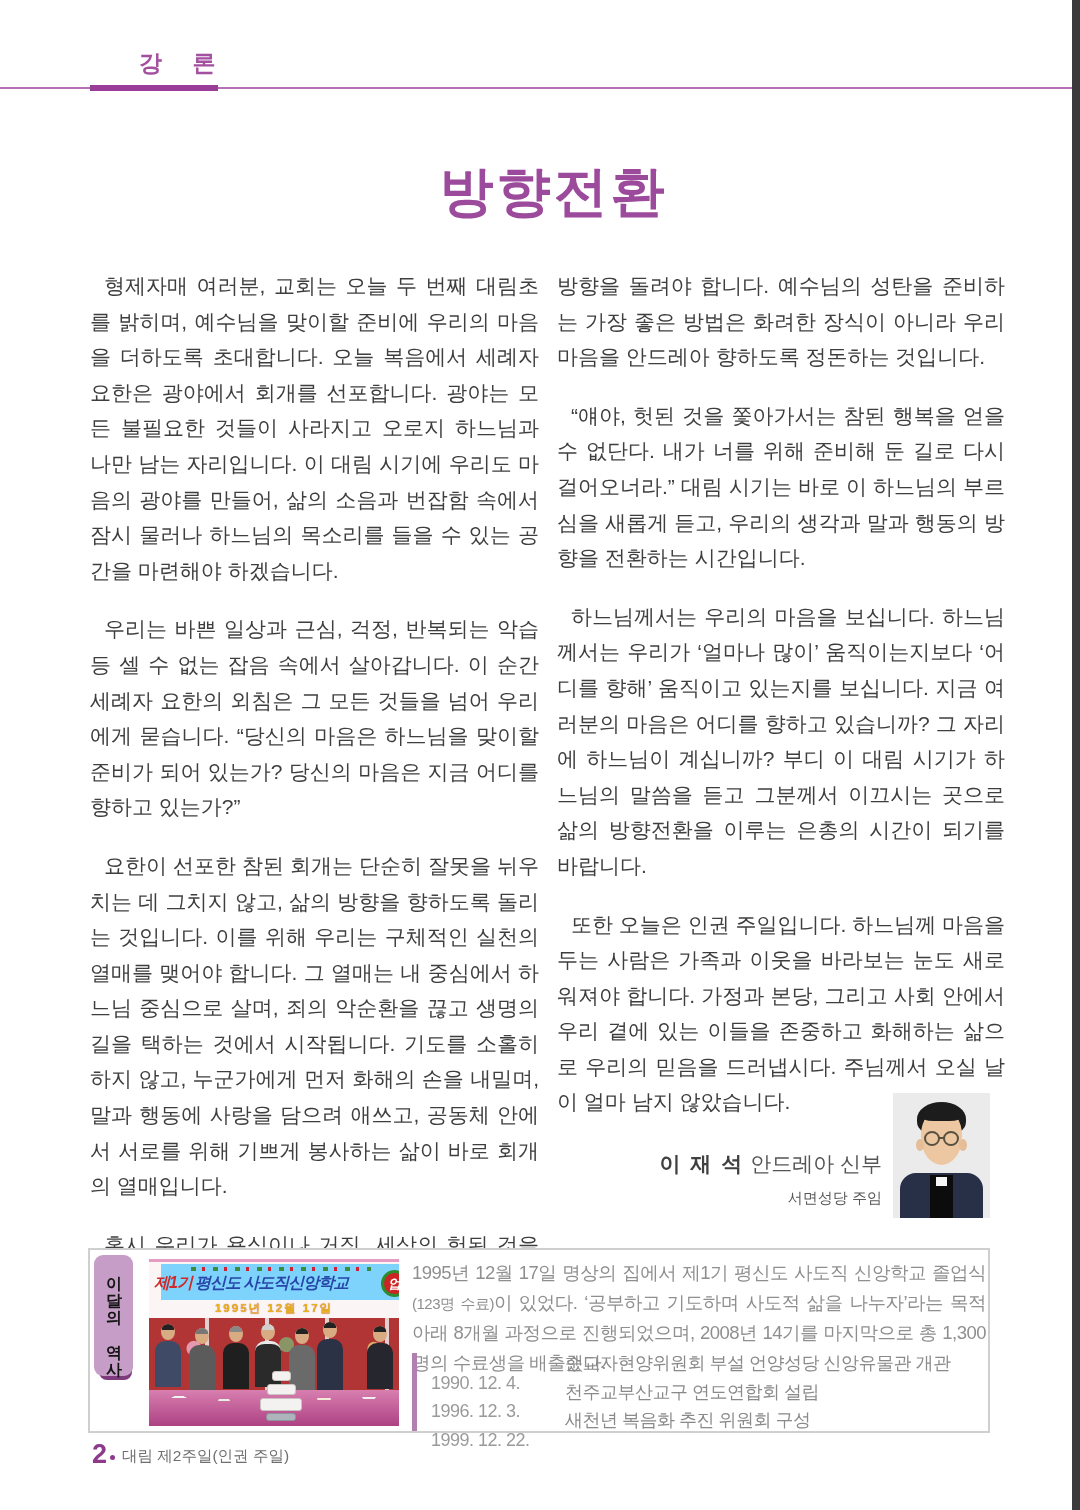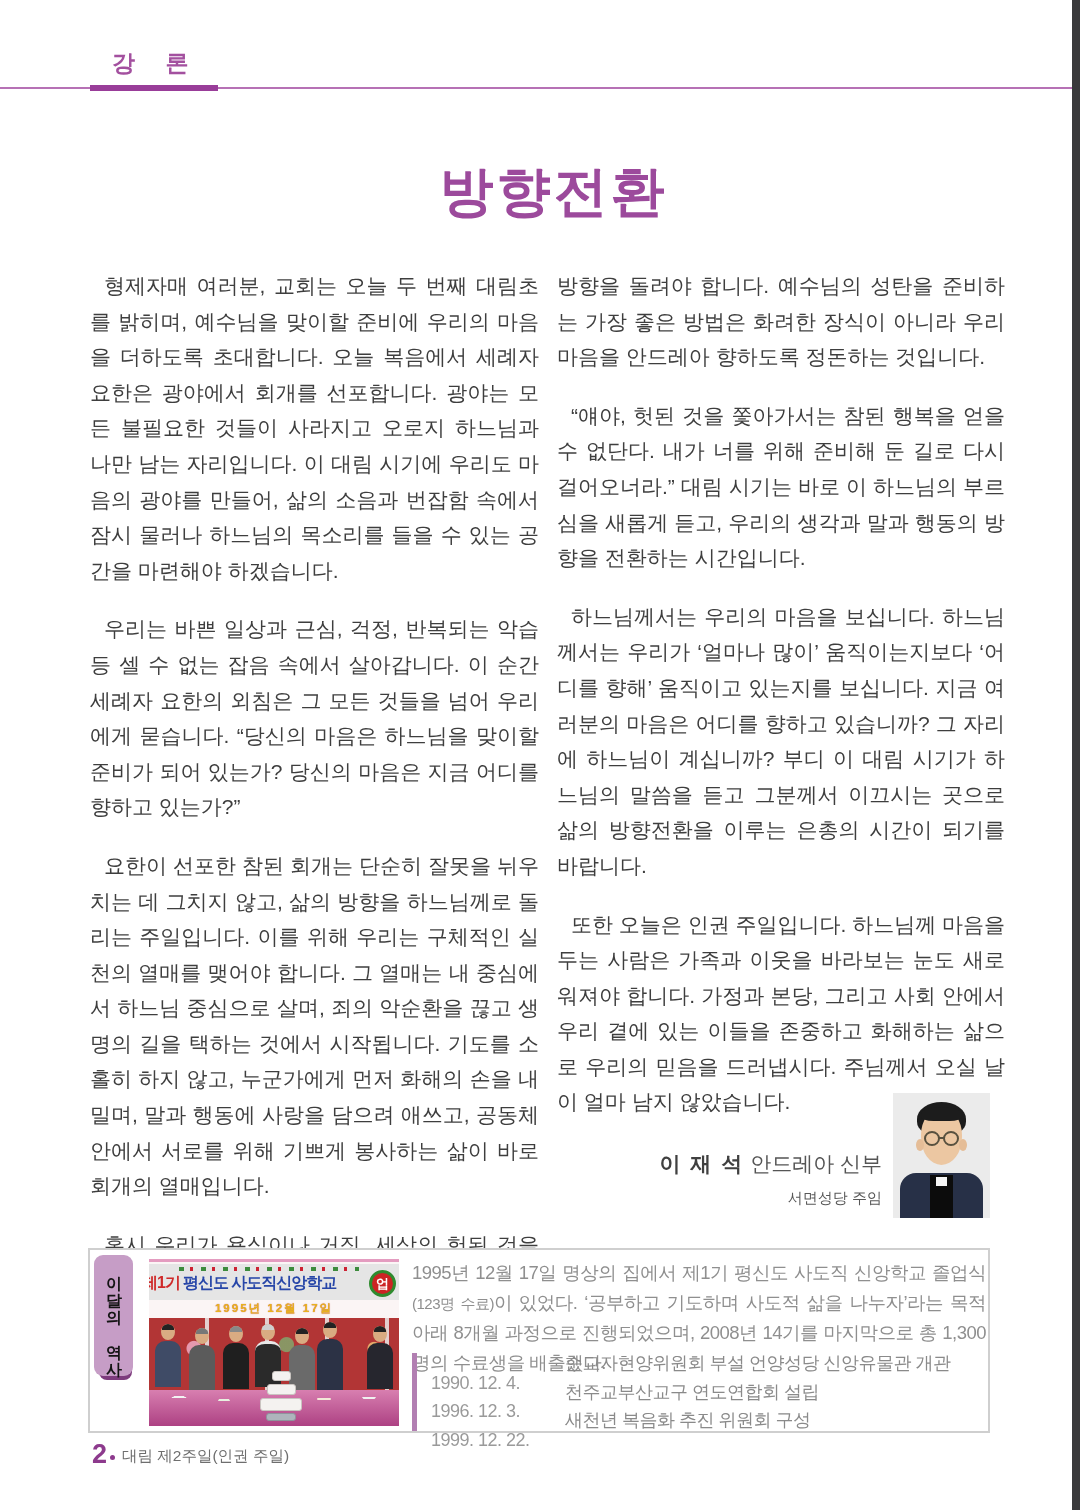--- a/index.html
+++ b/index.html
@@ -4,21 +4,21 @@
 <style>
   * { margin:0; padding:0; box-sizing:border-box; }
   html,body { background:#fff; }
   body { font-family:"Liberation Sans","DejaVu Sans",sans-serif; }
   .page { position:relative; width:1080px; height:1510px; background:#ffffff; overflow:hidden; }
 
   
   .edge-strip { position:absolute; right:0; top:0; width:8px; height:1510px; background:#3a3a3c; }
 
   
-  .section-label { position:absolute; left:112px; top:48px; font-size:23px; font-weight:bold;
+  .section-label { position:absolute; left:139px; top:48px; font-size:23px; font-weight:bold;
                    color:#a3509f; letter-spacing:12px; }
   .rule-thin  { position:absolute; left:0; top:87px; width:1072px; height:2px; background:#b671b5; }
   .rule-thick { position:absolute; left:90px; top:85px; width:128px; height:6px; background:#993d99; }
 
   
   .article-title { position:absolute; left:0; top:156px; width:1072px; text-align:center;
                    font-size:54px; font-weight:800; color:#9c4a9c; letter-spacing:3px;padding-left:35px; }
 
   
   .col { position:absolute; top:268px; width:449px; }
@@ -61,21 +61,21 @@
   .history-tab-shadow { position:absolute; left:9px; top:114px; width:33px; height:16px;
                  background:#7d3b7d; border-radius:0 0 8px 8px; }
   .history-tab { position:absolute; left:4px; top:5px; width:39px; height:121px;
                  background:#c69dc6; border-radius:9px; display:flex; align-items:center;
                  justify-content:center; writing-mode:vertical-rl; text-orientation:upright;
                  font-size:16px; font-weight:bold; color:#141414; letter-spacing:1px; }
 
   
   .hphoto { position:absolute; left:59px; top:9px; width:250px; height:167px; background:#fbf5f5;
             border-top:3px solid #e49cc0; overflow:hidden; }
-  .hp-banner { position:absolute; left:0; top:2px; width:100%; height:36px; background:#e5e5e5; }
+  .hp-banner { position:absolute; left:12px; top:2px; width:100%; height:36px; background:#7dd3fc;font-style:italic; }
   .hp-banner-deco { position:absolute; left:30px; top:3px; width:180px; height:4px;
             background:repeating-linear-gradient(90deg,#3d8b3d 0 5px,transparent 5px 11px,#c23 11px 14px,transparent 14px 22px); }
   .hp-banner-text { position:absolute; left:-7px; top:9px; width:230px; white-space:nowrap;
             overflow:hidden; font-weight:800; font-size:16px; letter-spacing:-1px; }
   .hp-banner-no { color:#cf2a2a; }
   .hp-banner-title { color:#2746a8; margin-left:3px; }
   .hp-badge { position:absolute; right:3px; top:6px; width:27px; height:27px; border-radius:50%;
             background:#cc2424; border:3px solid #2f8b2f; color:#fff; font-size:13px; font-weight:bold;
             display:flex; align-items:center; justify-content:center; }
   .hp-date { position:absolute; left:0; top:39px; width:100%; text-align:center; font-size:11.5px;
@@ -132,21 +132,21 @@
 
   <div class="section-label">강 론</div>
   <div class="rule-thin"></div>
   <div class="rule-thick"></div>
 
   <div class="article-title">방향전환</div>
 
   <div class="col col-left">
     <p>형제자매 여러분, 교회는 오늘 두 번째 대림초를 밝히며, 예수님을 맞이할 준비에 우리의 마음을 더하도록 초대합니다. 오늘 복음에서 세례자 요한은 광야에서 회개를 선포합니다. 광야는 모든 불필요한 것들이 사라지고 오로지 하느님과 나만 남는 자리입니다. 이 대림 시기에 우리도 마음의 광야를 만들어, 삶의 소음과 번잡함 속에서 잠시 물러나 하느님의 목소리를 들을 수 있는 공간을 마련해야 하겠습니다.</p>
     <p>우리는 바쁜 일상과 근심, 걱정, 반복되는 악습 등 셀 수 없는 잡음 속에서 살아갑니다. 이 순간 세례자 요한의 외침은 그 모든 것들을 넘어 우리에게 묻습니다. “당신의 마음은 하느님을 맞이할 준비가 되어 있는가? 당신의 마음은 지금 어디를 향하고 있는가?”</p>
-    <p>요한이 선포한 참된 회개는 단순히 잘못을 뉘우치는 데 그치지 않고, 삶의 방향을 하느님께로 돌리는 주일입니다. 이를 위해 우리는 구체적인 실천의 열매를 맺어야 합니다. 그 열매는 내 중심에서 하느님 중심으로 살며, 죄의 악순환을 끊고 생명의 길을 택하는 것에서 시작됩니다. 기도를 소홀히 하지 않고, 누군가에게 먼저 화해의 손을 내밀며, 말과 행동에 사랑을 담으려 애쓰고, 공동체 안에서 서로를 위해 기쁘게 봉사하는 삶이 바로 회개의 열매입니다.</p>
+    <p>요한이 선포한 참된 회개는 단순히 잘못을 뉘우치는 데 그치지 않고, 삶의 방향을 향하도록 돌리는 것입니다. 이를 위해 우리는 구체적인 실천의 열매를 맺어야 합니다. 그 열매는 내 중심에서 하느님 중심으로 살며, 죄의 악순환을 끊고 생명의 길을 택하는 것에서 시작됩니다. 기도를 소홀히 하지 않고, 누군가에게 먼저 화해의 손을 내밀며, 말과 행동에 사랑을 담으려 애쓰고, 공동체 안에서 서로를 위해 기쁘게 봉사하는 삶이 바로 회개의 열매입니다.</p>
     <p>혹시 우리가 욕심이나 거짓, 세상의 헛된 것을 따르고 있었다면, 이제는 주님께서 원하시는 곳으로 삶의</p>
   </div>
   <div class="col col-right">
     <p class="cont">방향을 돌려야 합니다. 예수님의 성탄을 준비하는 가장 좋은 방법은 화려한 장식이 아니라 우리 마음을 안드레아 향하도록 정돈하는 것입니다.</p>
     <p>“얘야, 헛된 것을 쫓아가서는 참된 행복을 얻을 수 없단다. 내가 너를 위해 준비해 둔 길로 다시 걸어오너라.” 대림 시기는 바로 이 하느님의 부르심을 새롭게 듣고, 우리의 생각과 말과 행동의 방향을 전환하는 시간입니다.</p>
     <p>하느님께서는 우리의 마음을 보십니다. 하느님께서는 우리가 ‘얼마나 많이’ 움직이는지보다 ‘어디를 향해’ 움직이고 있는지를 보십니다. 지금 여러분의 마음은 어디를 향하고 있습니까? 그 자리에 하느님이 계십니까? 부디 이 대림 시기가 하느님의 말씀을 듣고 그분께서 이끄시는 곳으로 삶의 방향전환을 이루는 은총의 시간이 되기를 바랍니다.</p>
     <p>또한 오늘은 인권 주일입니다. 하느님께 마음을 두는 사람은 가족과 이웃을 바라보는 눈도 새로워져야 합니다. 가정과 본당, 그리고 사회 안에서 우리 곁에 있는 이들을 존중하고 화해하는 삶으로 우리의 믿음을 드러냅시다. 주님께서 오실 날이 얼마 남지 않았습니다.</p>
   </div>
 
   <div class="author">

